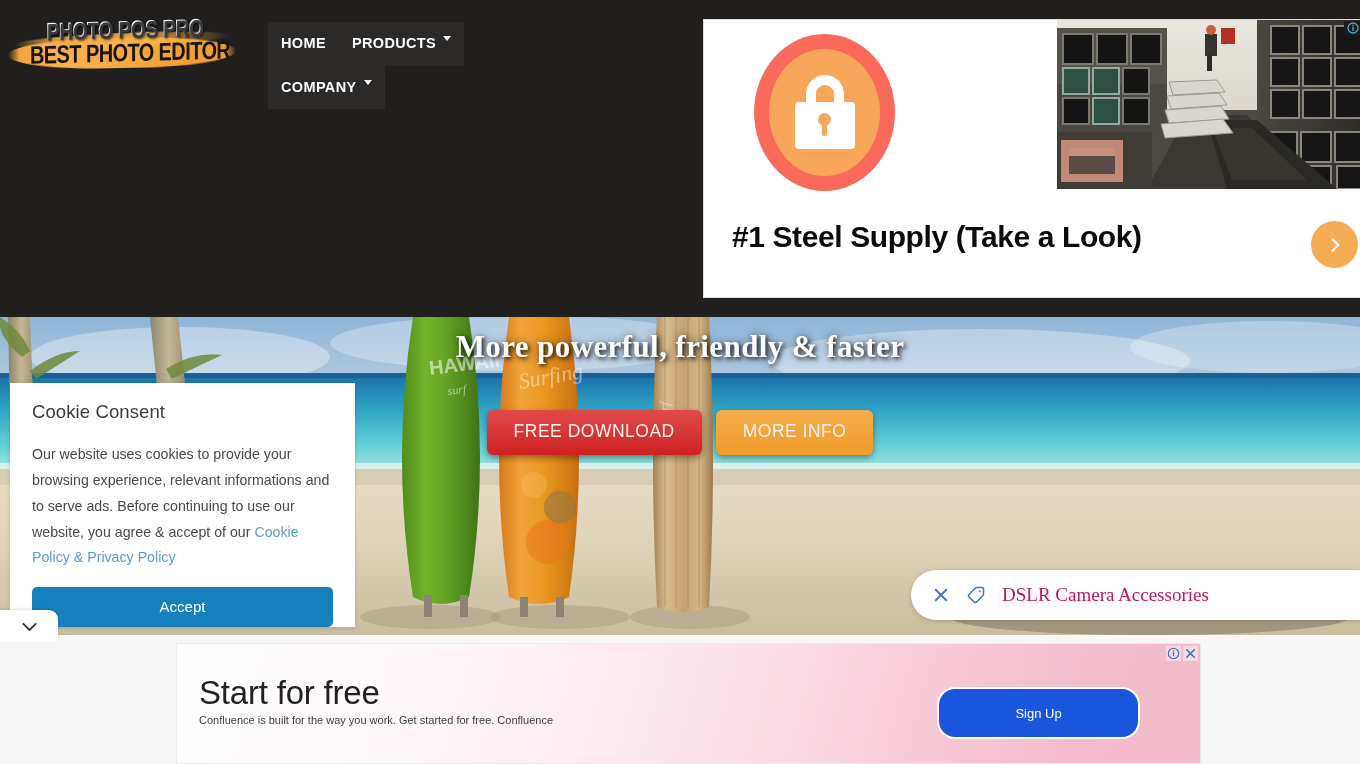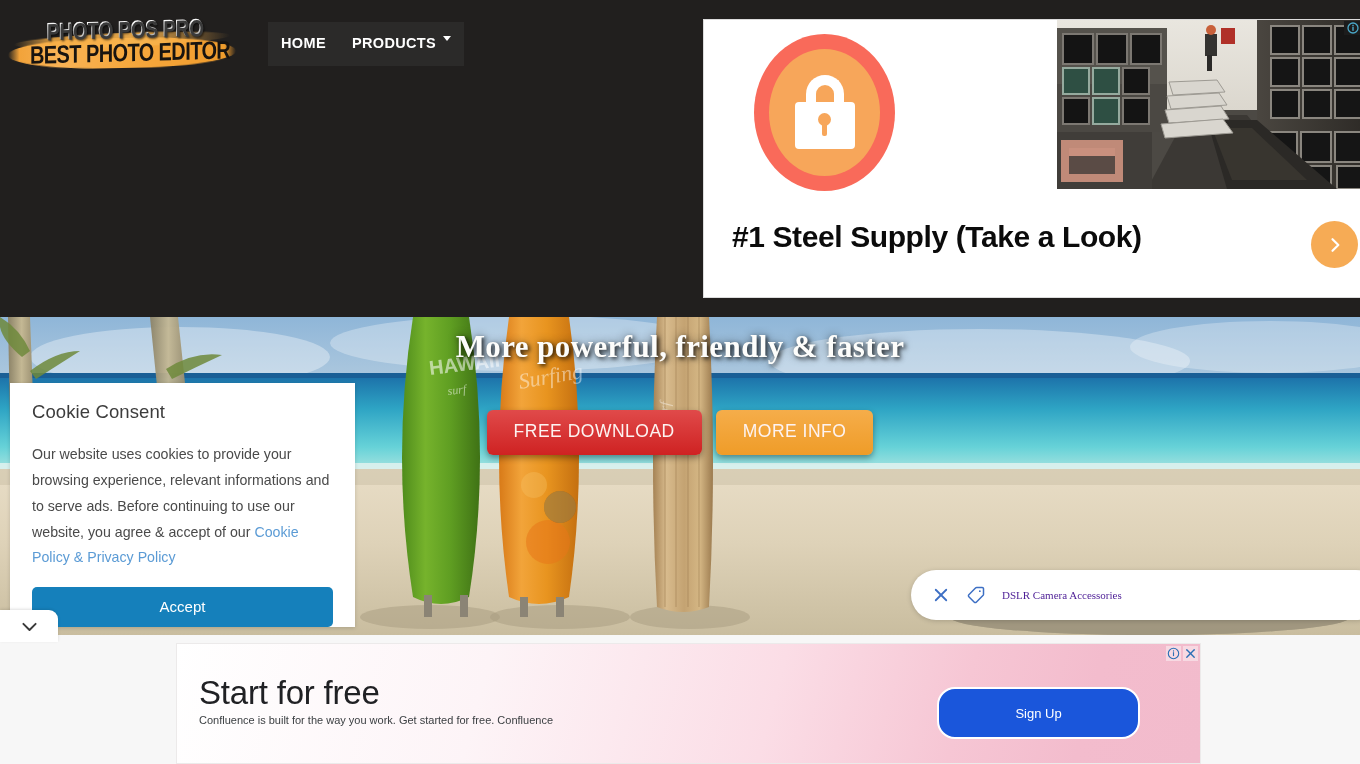--- a/index.html
+++ b/index.html
@@ -273,22 +273,22 @@
     display: flex; align-items: center;
     padding-left: 21px;
     gap: 16px;
     z-index: 22;
     box-shadow: 0 1px 5px rgba(0,0,0,.18);
   }
   .dslr-close { width: 18px; height: 18px; cursor: pointer; flex: 0 0 auto; }
   .dslr-tag { width: 20px; height: 20px; flex: 0 0 auto; }
   .dslr-text {
     font-family: "Liberation Serif", serif;
-    font-size: 11px;
-    color: #4c1d95;
+    font-size: 19px;
+    color: #be185d;
     cursor: pointer;
     white-space: nowrap;
   }
 
   
   .bottom-ad {
     position: absolute; left: 176px; top: 643px;
     width: 1025px; height: 121px;
     overflow: hidden;
     background: linear-gradient(105deg, #ffffff 0%, #fdf4f7 30%, #fbdde6 58%, #f6c6d4 76%, #f3bccd 88%, #f2bbcc 100%);
@@ -343,20 +343,26 @@
       <div class="logo-line2">BEST PHOTO EDITOR</div>
     </div>
 
     <nav class="main-nav">
       <div class="nav-row">
         <div class="nav-item">
           <span>HOME</span>
         </div>
         <div class="nav-item">
           <span>PRODUCTS</span>
+          <span class="caret"></span>
+        </div>
+      </div>
+      <div class="nav-row">
+        <div class="nav-item">
+          <span>COMPANY</span>
           <span class="caret"></span>
         </div>
       </div>
     </nav>
 
     <div class="top-ad">
 
       <div class="ad-lock">
         <div class="lock-ring">
           <div class="lock-ring-inner">

